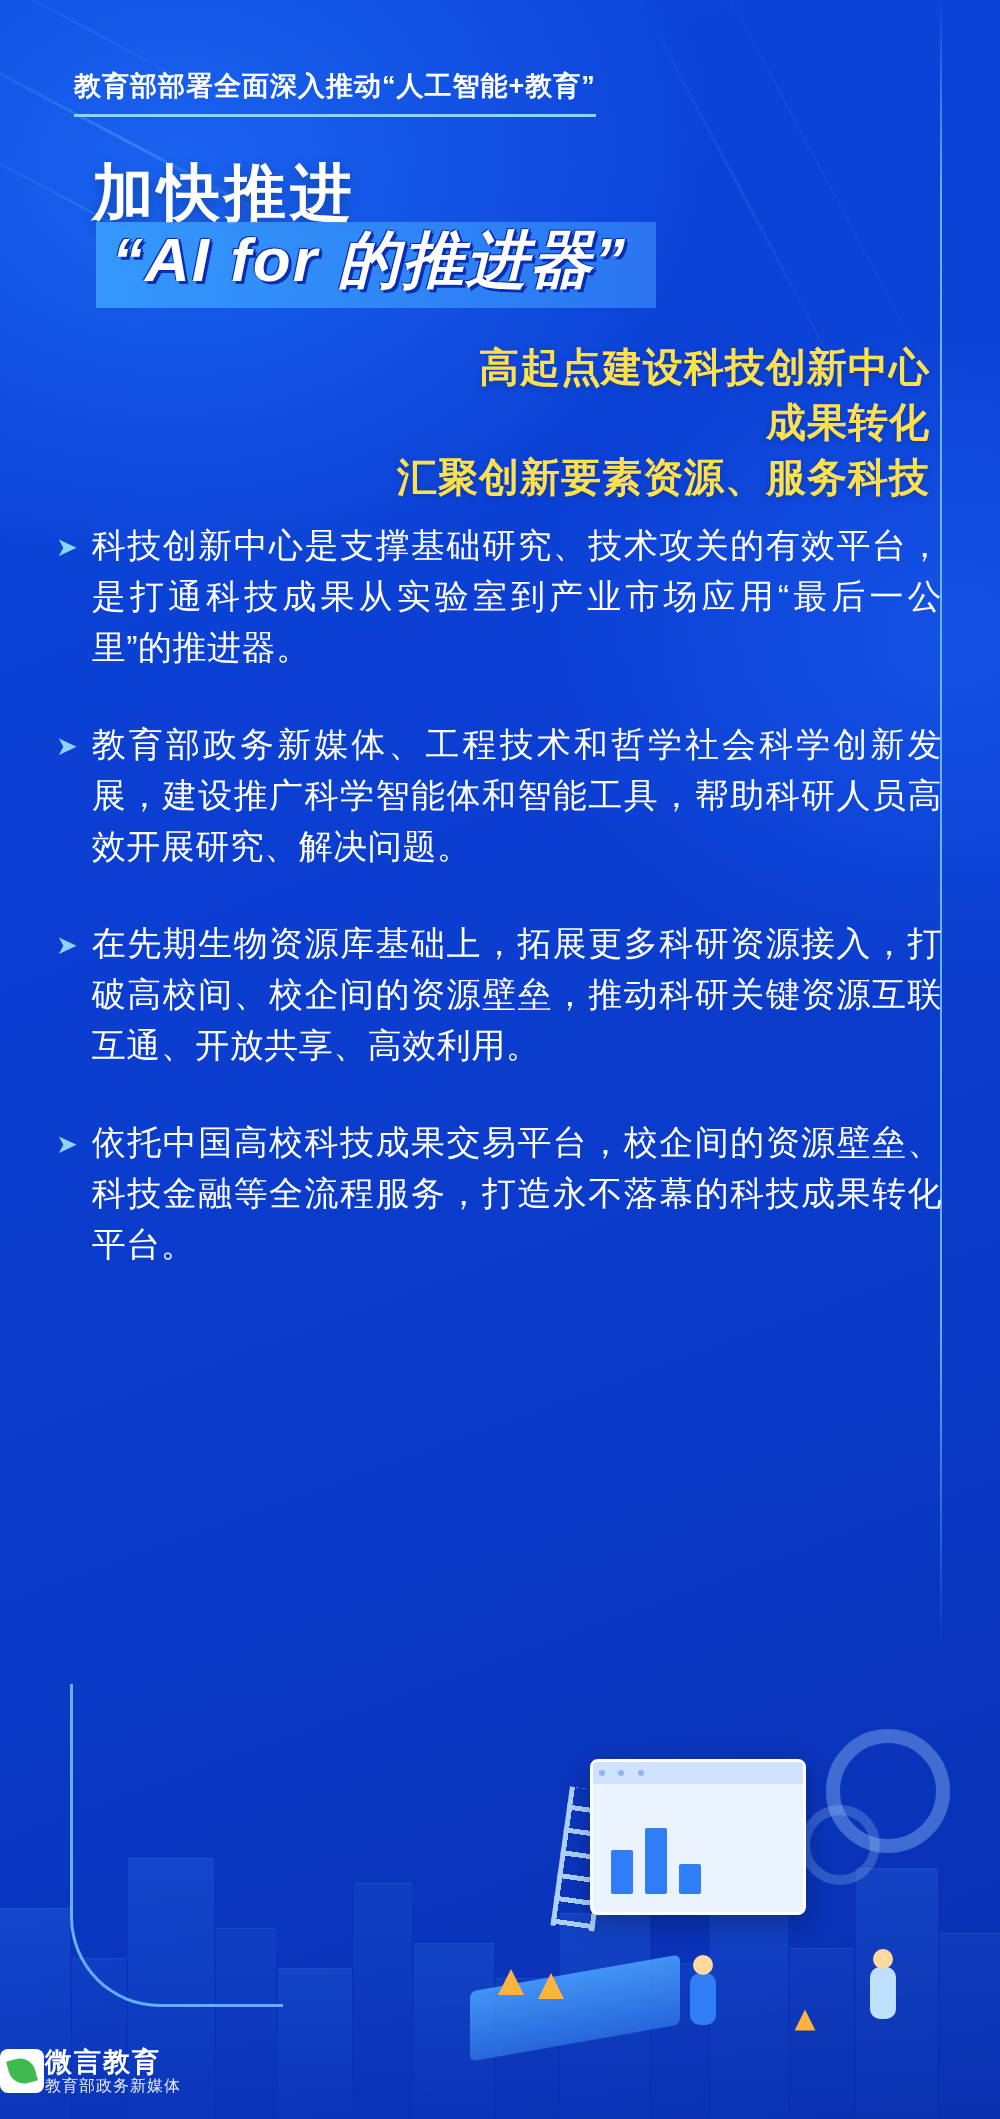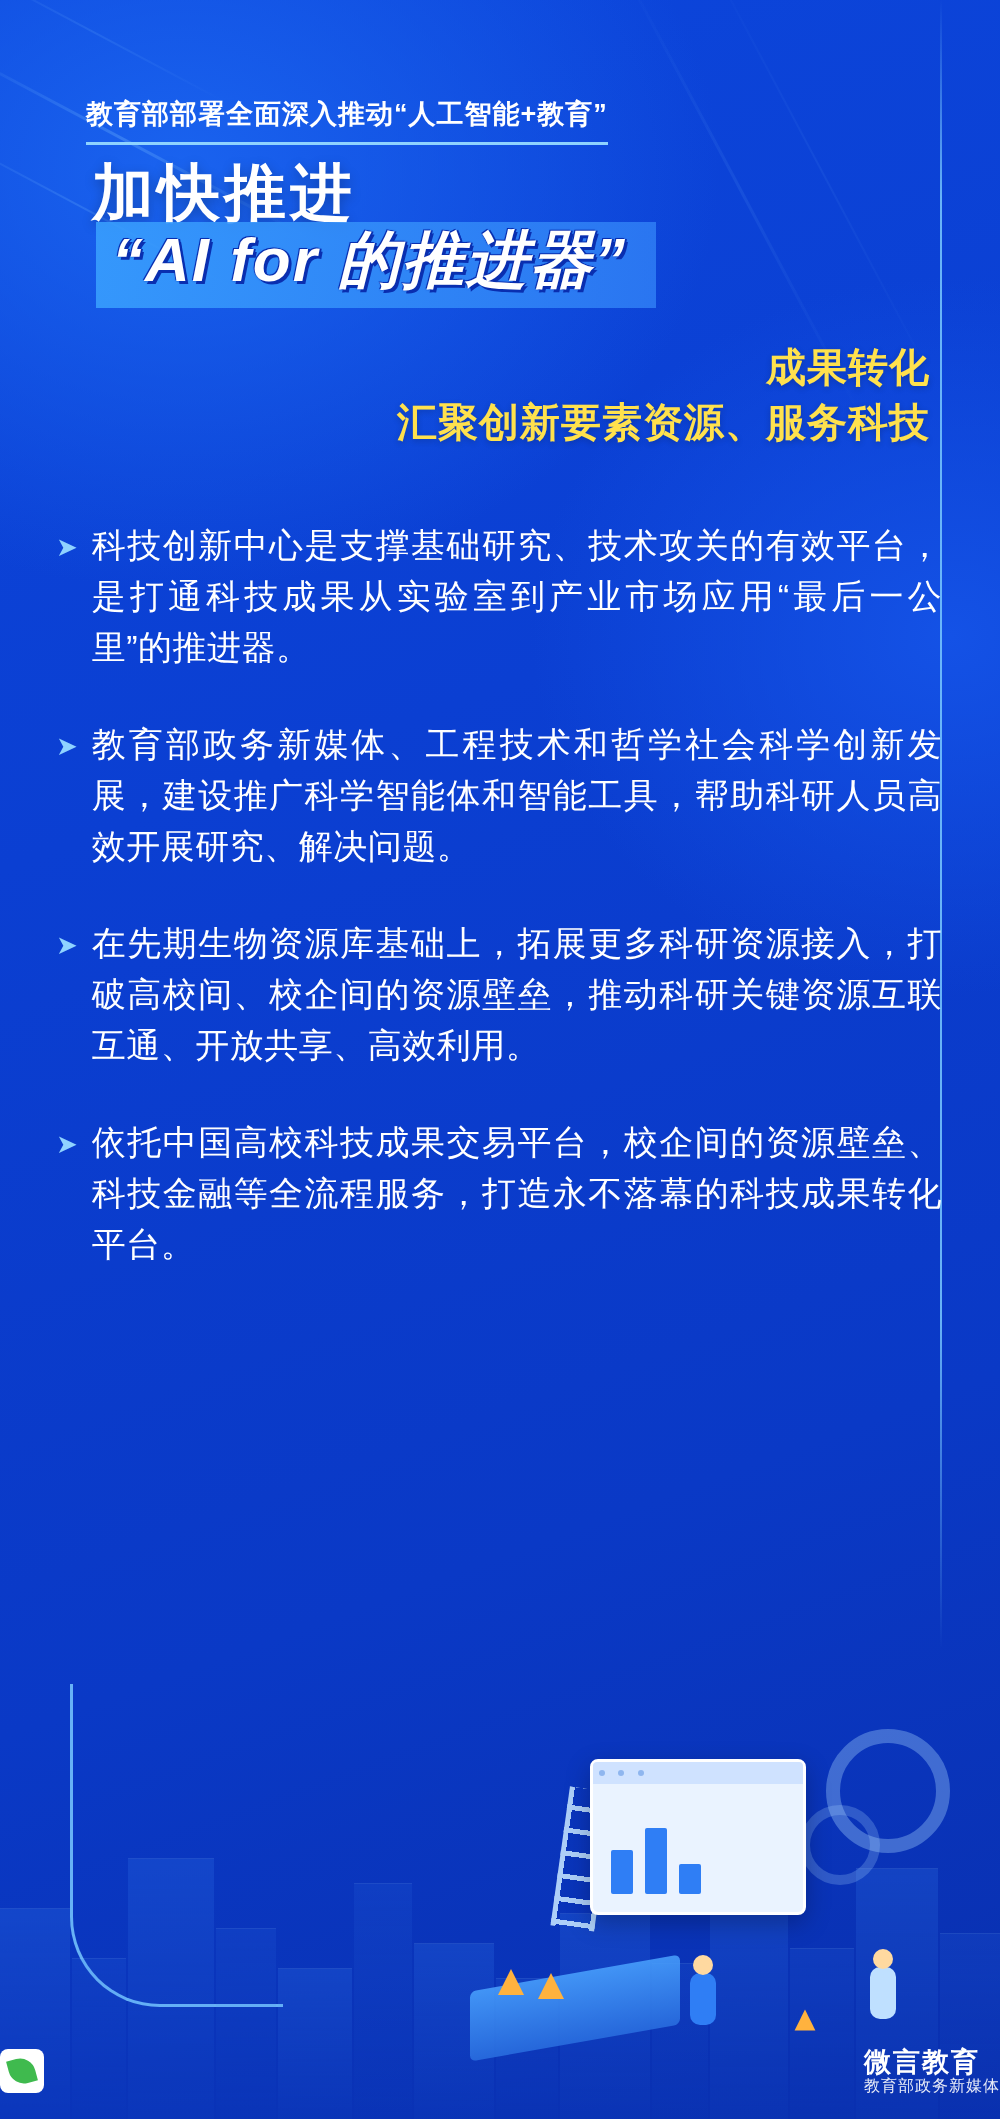--- a/index.html
+++ b/index.html
@@ -54,21 +54,21 @@
 
   
   .kicker{
     position:absolute;left:90px;top:68px;width:820px;
     color:#ffffff;font-size:27px;font-weight:bold;letter-spacing:1px;
     padding-bottom:10px;
     border-bottom:3px solid #8fd3ff;
     display:inline-block;
     white-space:nowrap;
   }
-  .kicker-wrap{position:absolute;left:86px;top:68px;margin-top:28px;}
+  .kicker-wrap{position:absolute;left:74px;top:68px;}
   .kicker-wrap .kicker{position:static;width:auto;}
 
   .title1{
     position:absolute;left:92px;top:140px;
     color:#ffffff;font-size:62px;font-weight:bold;letter-spacing:4px;
     text-shadow:0 4px 12px rgba(0,0,0,.25);
     margin-top:11px;
   }
   .title2-band{
     position:absolute;left:96px;top:222px;width:560px;height:86px;
@@ -132,21 +132,21 @@
   .ladder{
     position:absolute;left:120px;top:70px;width:44px;height:140px;
     background:
       linear-gradient(90deg,#bfe0ff 0 5px,transparent 5px calc(100% - 5px),#bfe0ff calc(100% - 5px) 100%),
       repeating-linear-gradient(180deg,transparent 0 18px,#bfe0ff 18px 23px);
     transform:rotate(8deg);opacity:.9;
   }
 
   
   .footer{
-    position:absolute;left:0;right:0;bottom:24px;display:flex;justify-content:space-between;align-items:center;gap:10px;
+    position:absolute;left:0;right:0;bottom:24px;display:flex;justify-content:flex-start;align-items:center;gap:1px;
   }
   .logo-mark{
     width:44px;height:44px;border-radius:8px;background:#ffffff;display:flex;align-items:center;justify-content:center;
   }
   .leaf{
     width:26px;height:26px;background:#3fba4e;
     border-radius:0 60% 0 60%;
     transform:rotate(-15deg);
   }
   .logo-text{color:#ffffff;line-height:1.1;}
@@ -189,20 +189,21 @@
     <div class="kicker-wrap">
       <div class="kicker">教育部部署全面深入推动“人工智能+教育”</div>
     </div>
 
     <div class="title1">加快推进</div>
 
     <div class="title2-band"></div>
     <div class="title2">“AI for 的推进器”</div>
 
     <div class="subtitle">
+      <div>高起点建设科技创新中心</div>
       <div>成果转化</div>
       <div>汇聚创新要素资源、服务科技</div>
     </div>
 
     <div class="bullets">
       <div class="bullet">
         <div class="arrow">➤</div>
         <div class="btext">科技创新中心是支撑基础研究、技术攻关的有效平台，是打通科技成果从实验室到产业市场应用“最后一公里”的推进器。</div>
       </div>
       <div class="bullet">

